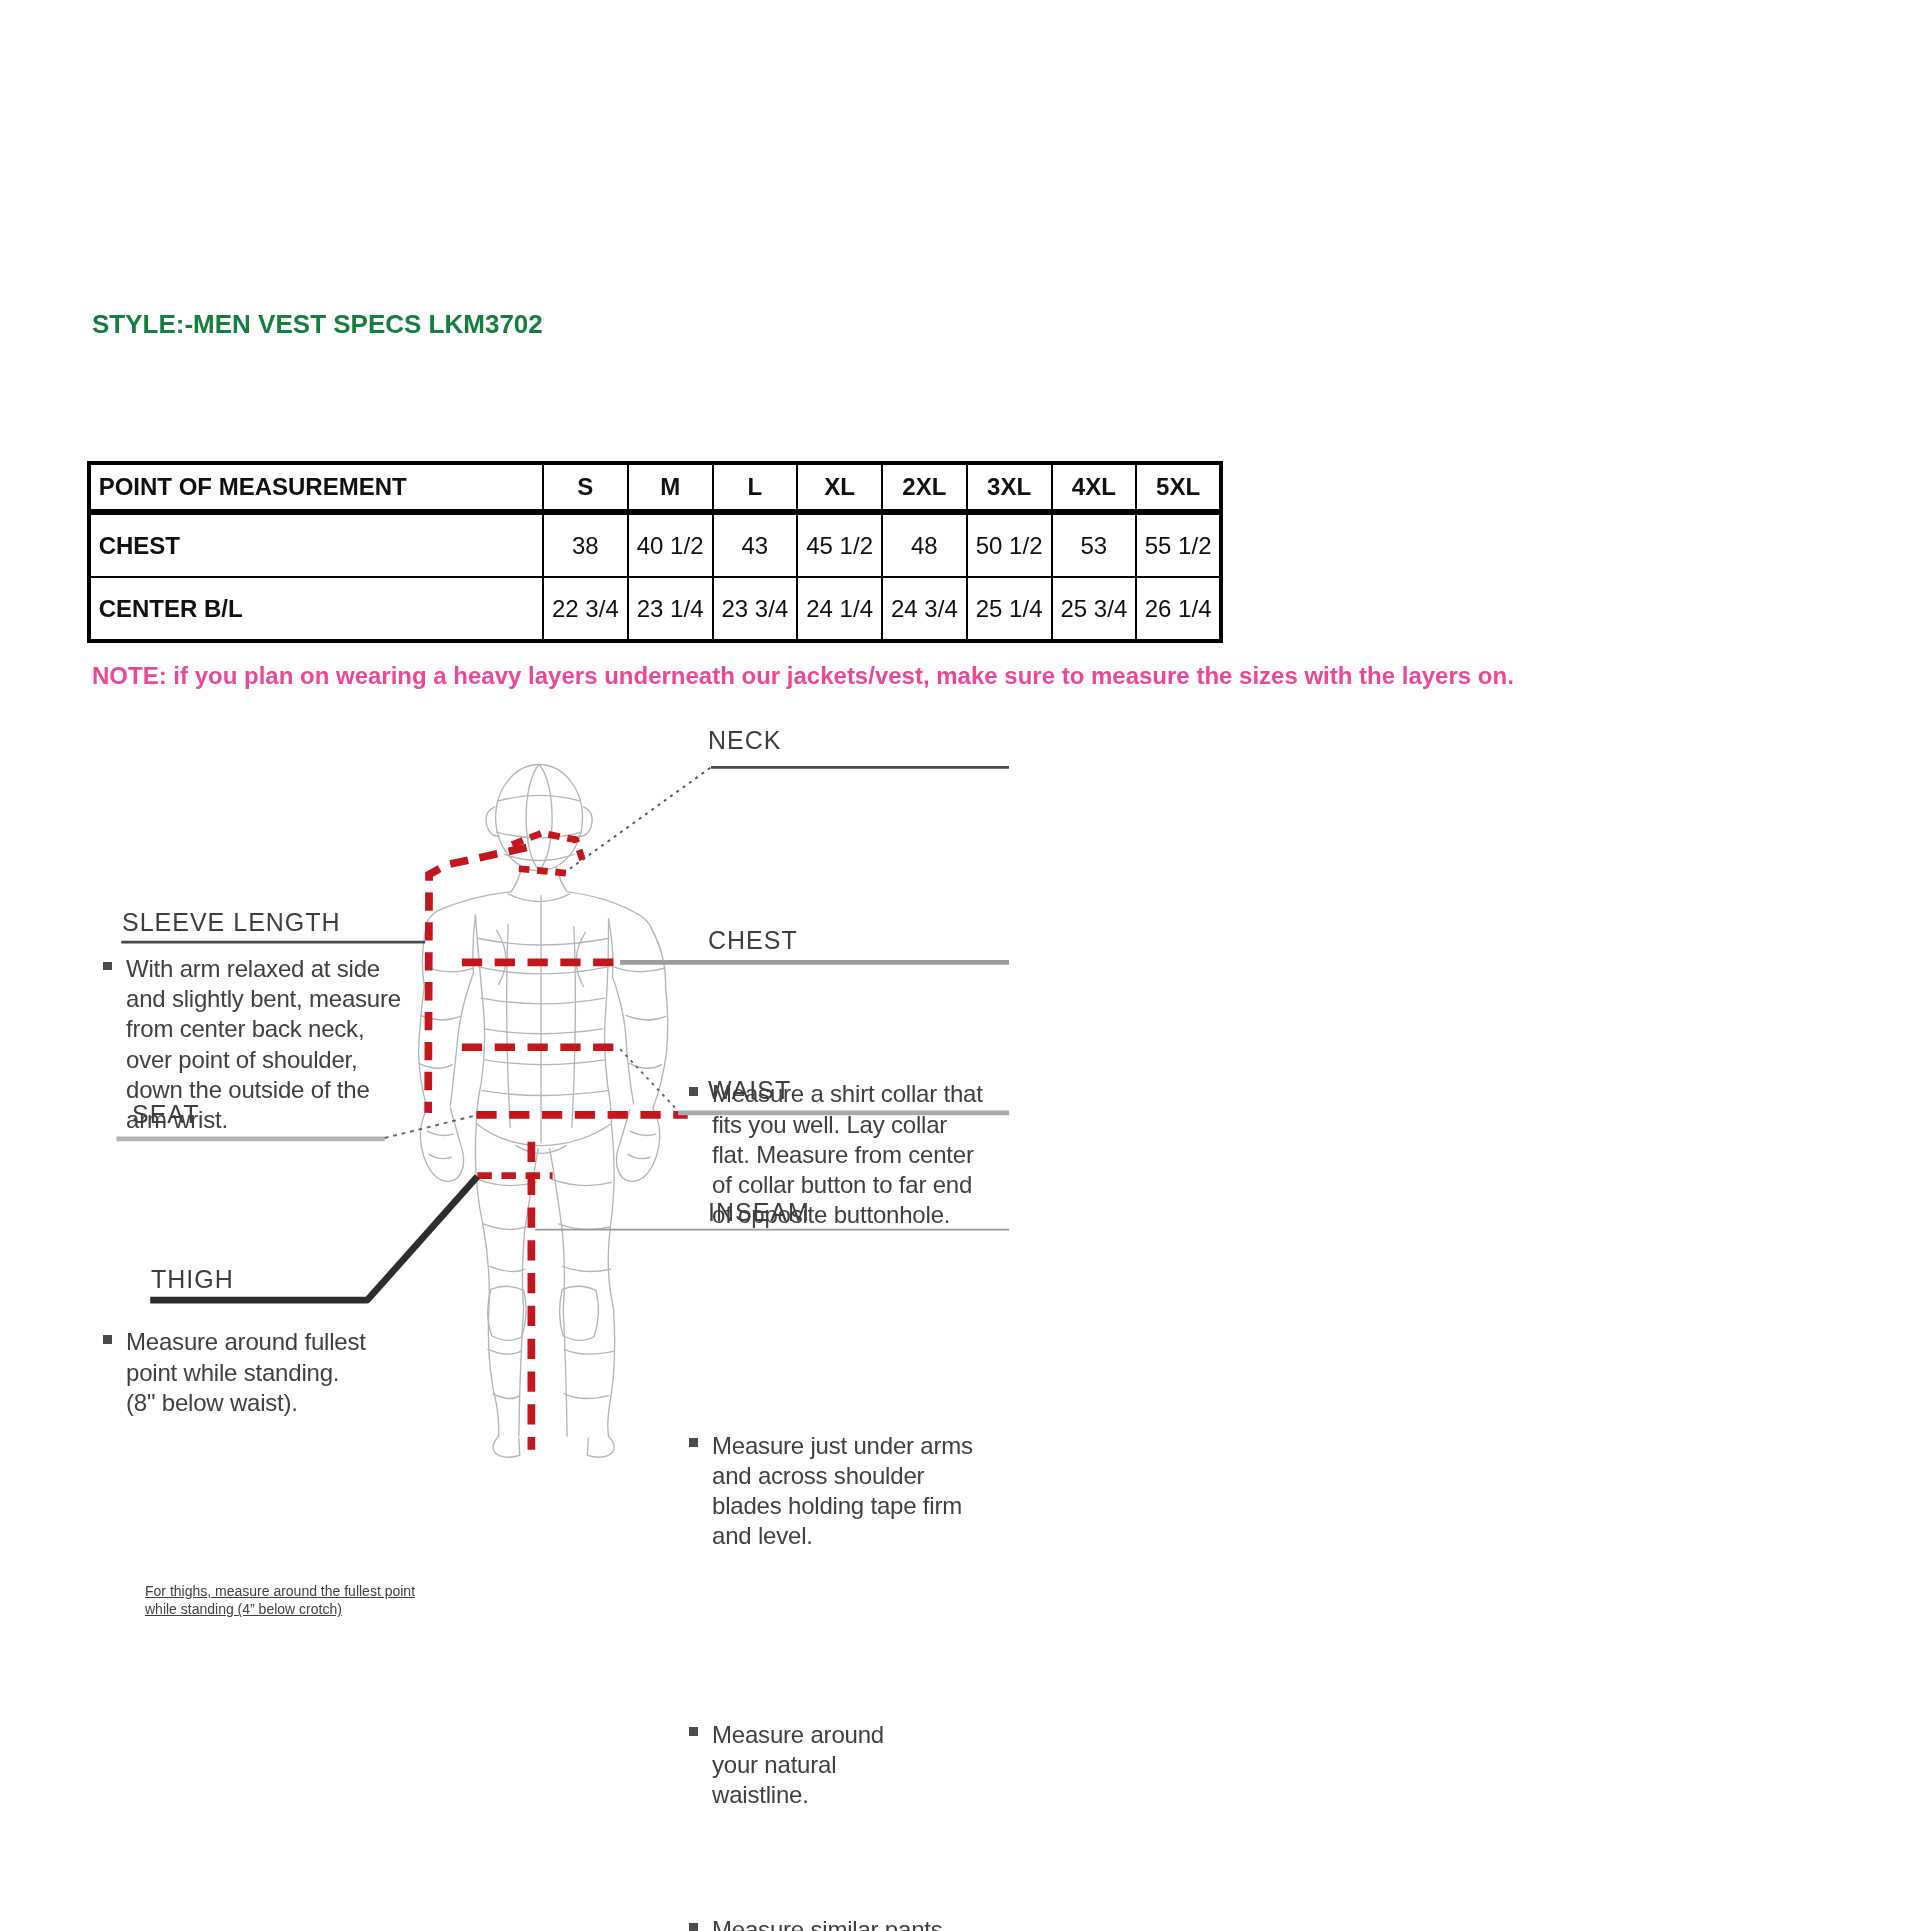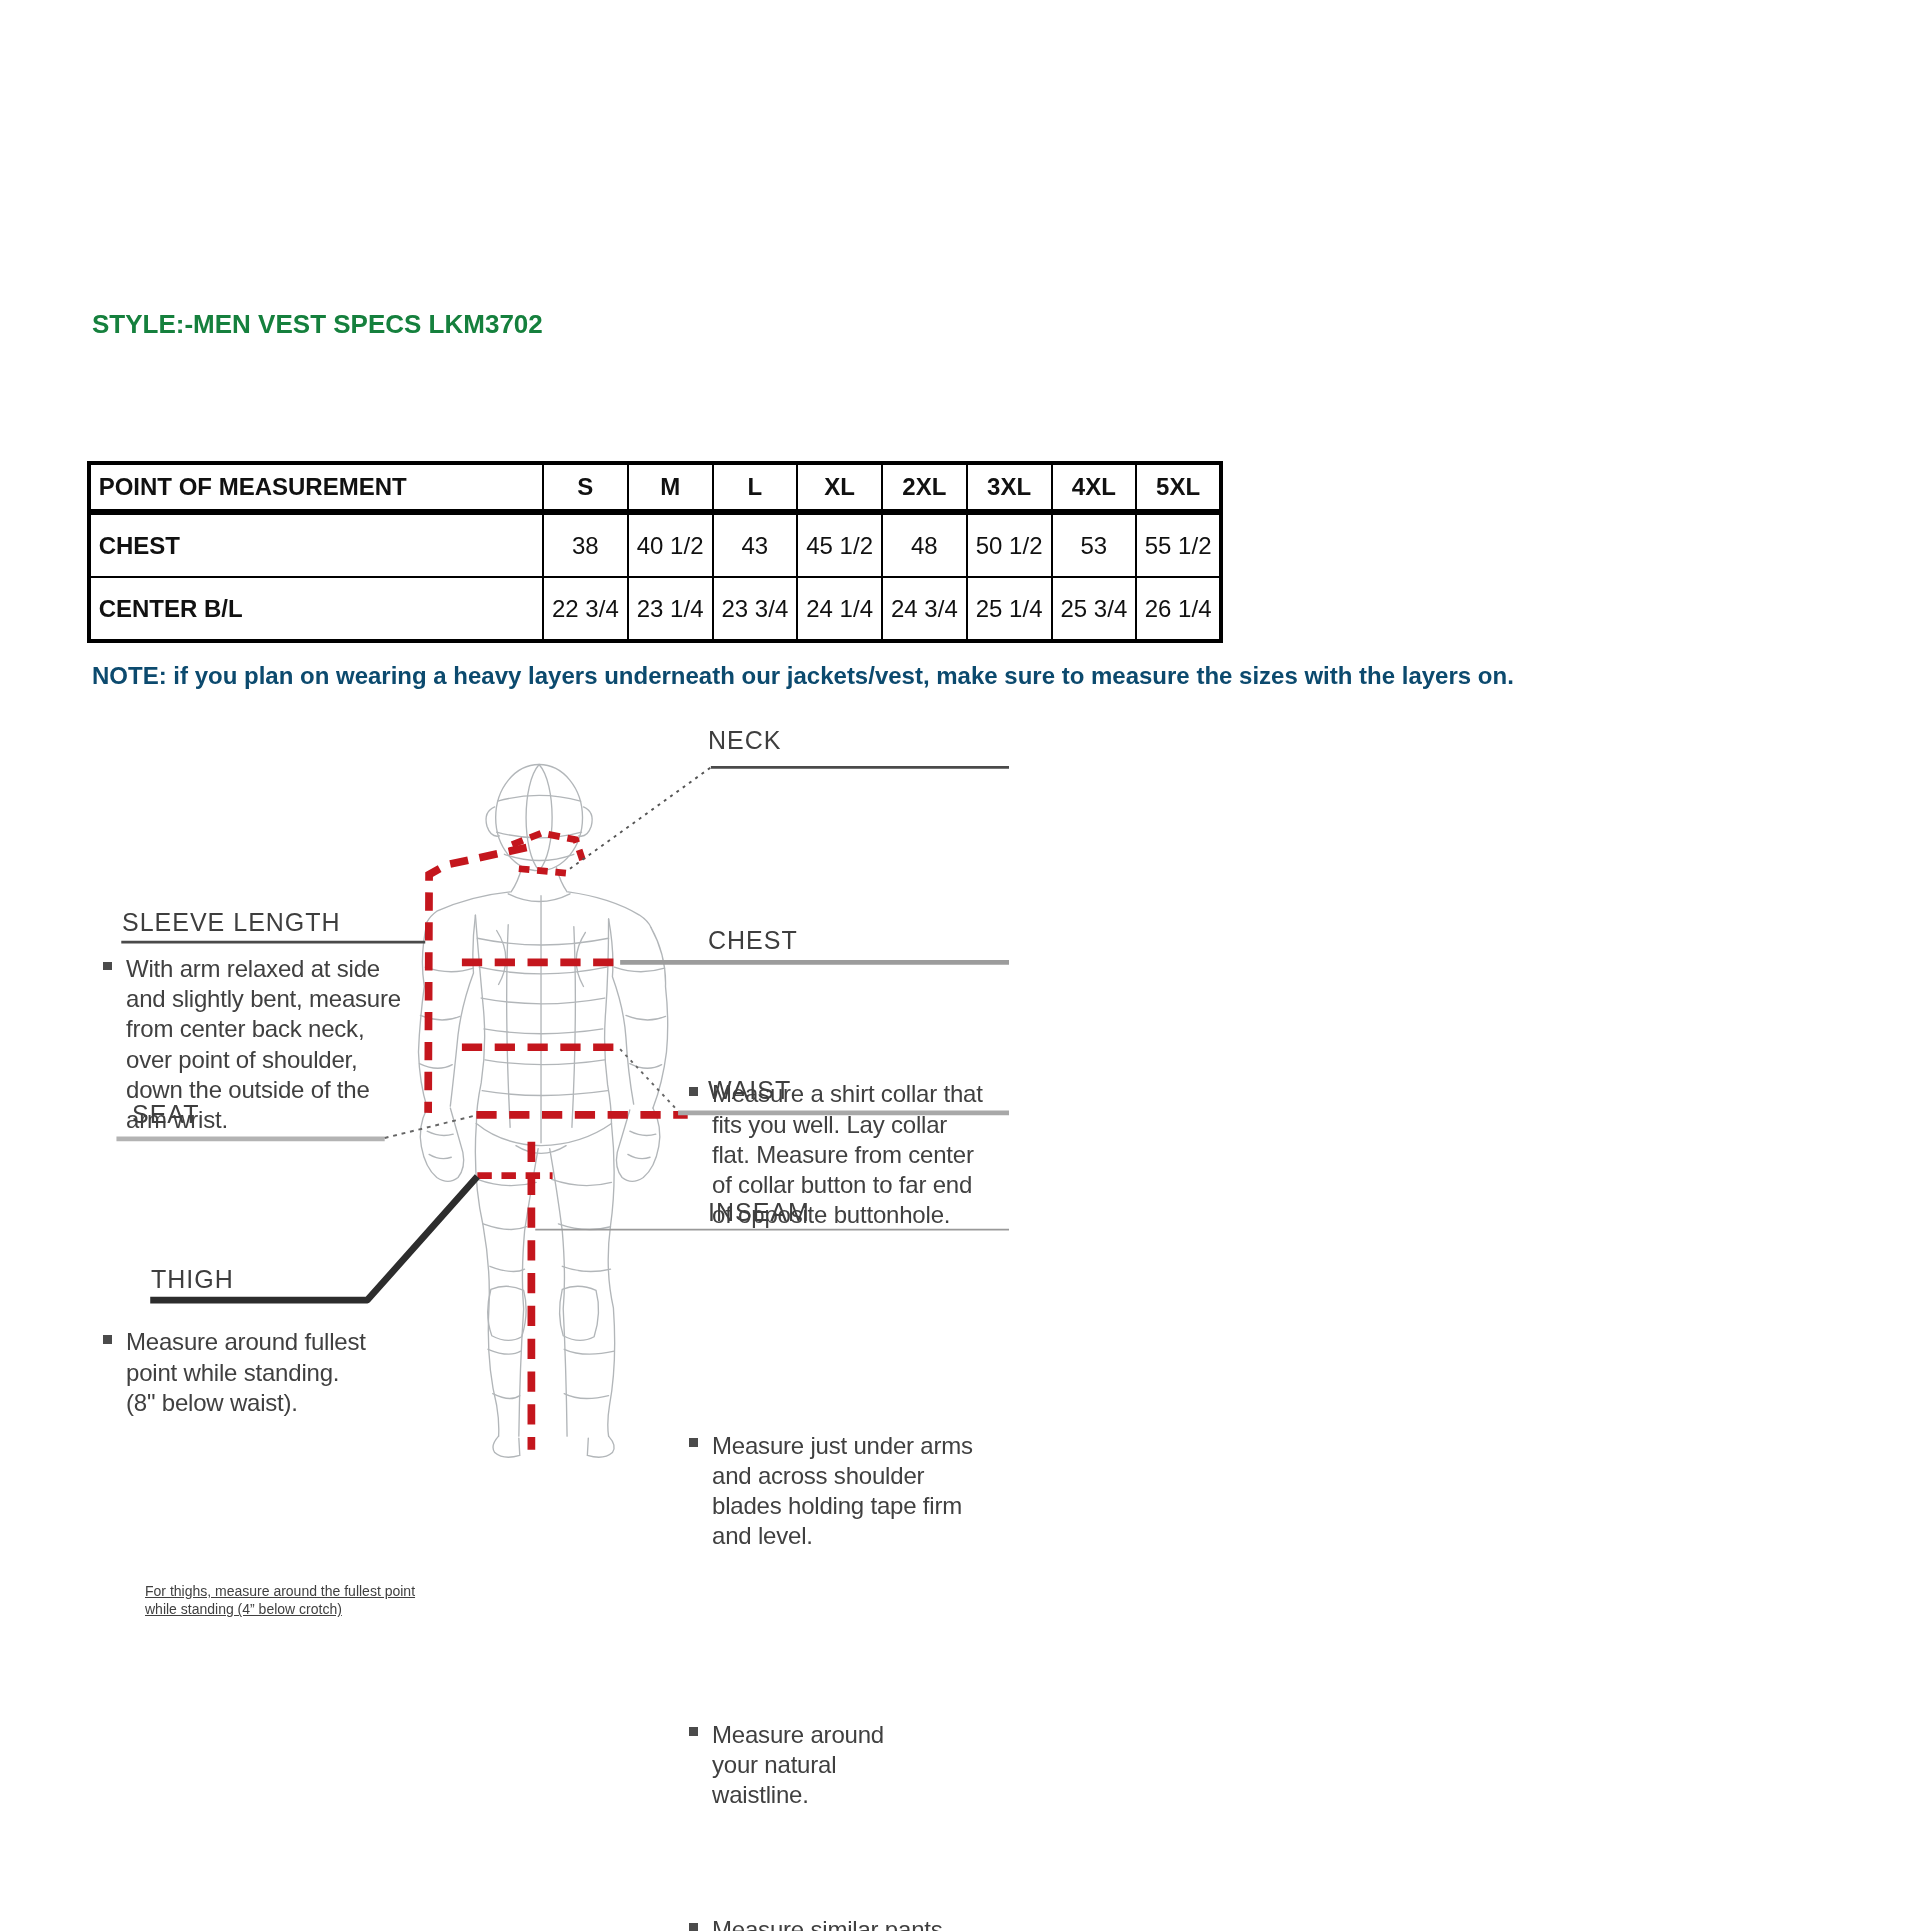--- a/index.html
+++ b/index.html
@@ -5,21 +5,21 @@
   html,body{margin:0;padding:0;}
   body{
     width:1931px;height:1931px;background:#ffffff;position:relative;
     font-family:"Liberation Sans", sans-serif;color:#111;
     -webkit-font-smoothing:antialiased;
   }
   .abs{position:absolute;}
 
   
   .doc-title{left:92px;top:309px;font-size:26px;font-weight:bold;color:#15803d;}
-  .doc-note{left:92px;top:662px;font-size:24px;font-weight:bold;color:#0c4a6e;white-space:nowrap;text-align:right;}
+  .doc-note{left:92px;top:662px;font-size:24px;font-weight:bold;color:#ec4899;white-space:nowrap;text-align:right;}
 
   
   .table-wrap{left:87px;top:461px;}
   #spec-table{border-collapse:collapse;table-layout:fixed;width:1136px;background:#fff;}
   #spec-table th,#spec-table td{
     border:2.9px solid #000;font-size:24px;overflow:hidden;white-space:nowrap;
   }
   #spec-table{border:4.8px solid #000;}
   #spec-table thead th{height:42px;font-weight:bold;text-align:center;border-bottom:6.8px solid #000;}
   #spec-table thead th.pom{ text-align:left;padding-left:7.7px;}

